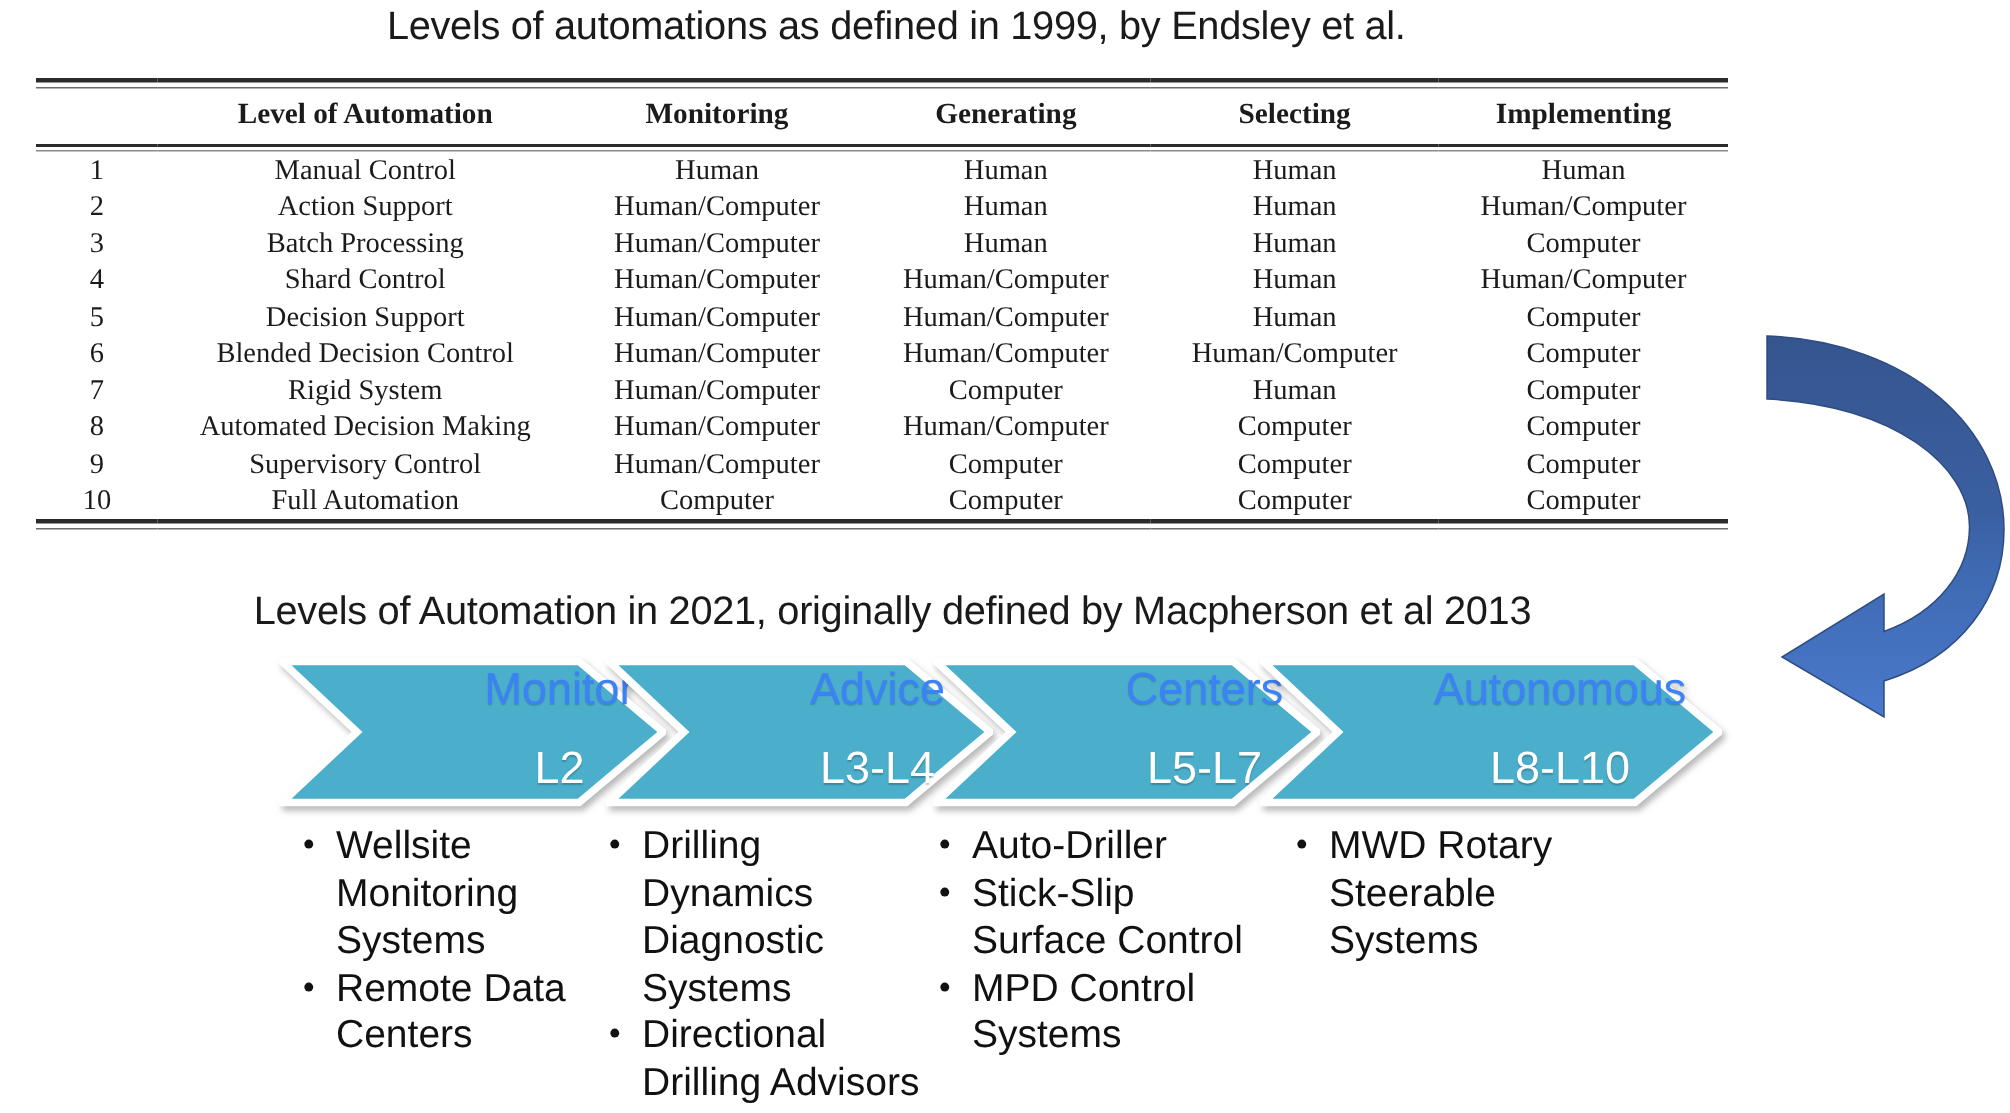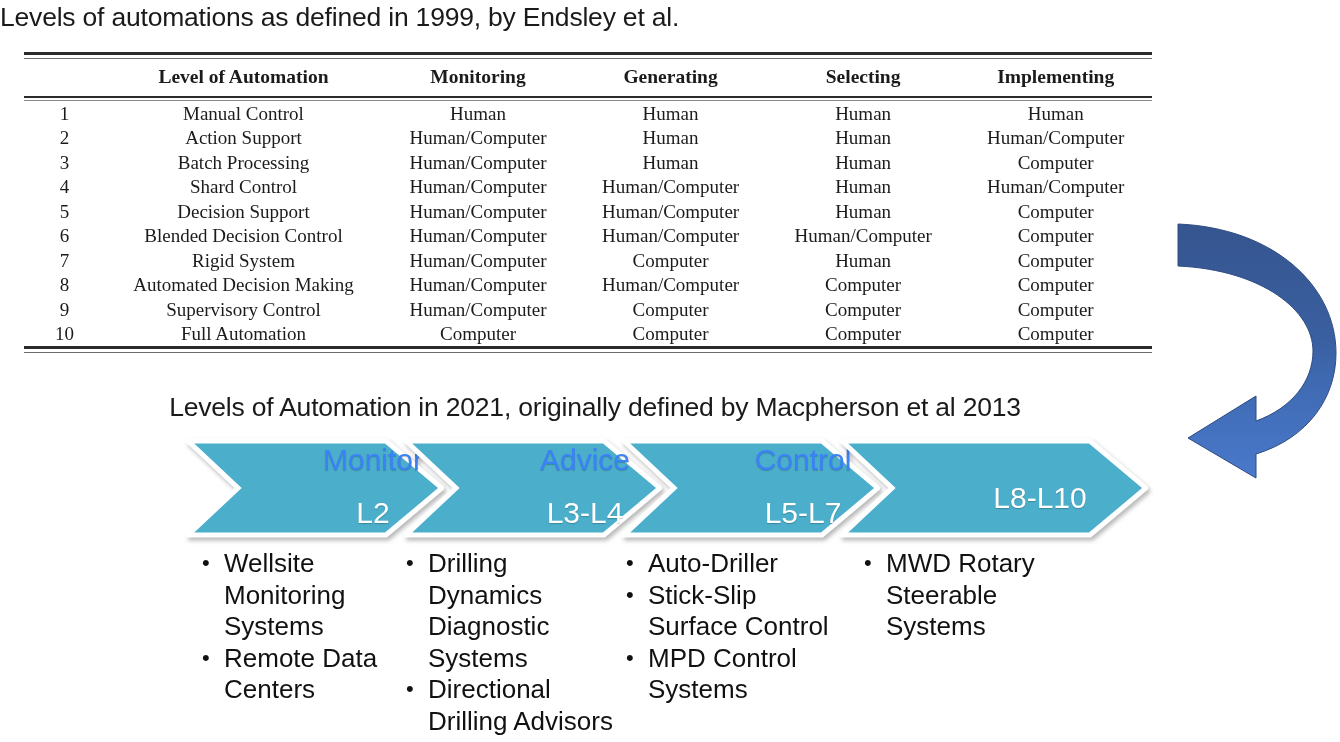--- a/index.html
+++ b/index.html
@@ -16,20 +16,21 @@
     font-family: "Liberation Sans", sans-serif;
     color: #000000;
   }
 
   
   .title-top {
     position: absolute;
     left: 0;
     top: 2px;
     width: 1195px;
+    text-align: center;
     font-family: "Liberation Sans", sans-serif;
     font-size: 26.5px;
     font-weight: 400;
     color: #1a1a1a;
     letter-spacing: -0.2px;
     white-space: nowrap;
   }
 
   
   .loa-table-wrap {
@@ -329,30 +330,31 @@
       <div class="chev-title">Advice</div>
       <div class="chev-sub">L3-L4</div>
     </div>
   </div>
 
   <div class="chev chev-3" style="left:622px; width:258px;">
     <svg width="258" height="100" viewBox="0 0 258 100" aria-hidden="true">
       <polygon points="2,3 200,3 256,50 200,97 2,97 52,50" fill="#4BAECA" stroke="#FFFFFF" stroke-width="5" stroke-linejoin="miter"></polygon>
     </svg>
     <div class="chev-label">
-      <div class="chev-title">Control</div>
+      <div class="chev-title">Centers</div>
       <div class="chev-sub">L5-L7</div>
     </div>
   </div>
 
   <div class="chev chev-4" style="left:840px; width:308px;">
     <svg width="308" height="100" viewBox="0 0 308 100" aria-hidden="true">
       <polygon points="2,3 250,3 306,50 250,97 2,97 52,50" fill="#4BAECA" stroke="#FFFFFF" stroke-width="5" stroke-linejoin="miter"></polygon>
     </svg>
     <div class="chev-label">
+      <div class="chev-title">Autonomous</div>
       <div class="chev-sub">L8-L10</div>
     </div>
   </div>
 
 </div>
 
 <div class="bullets" style="left:200px; width:205px;">
   <ul id="items-0">
       <li>Wellsite Monitoring Systems</li>
       <li>Remote Data Centers</li>

